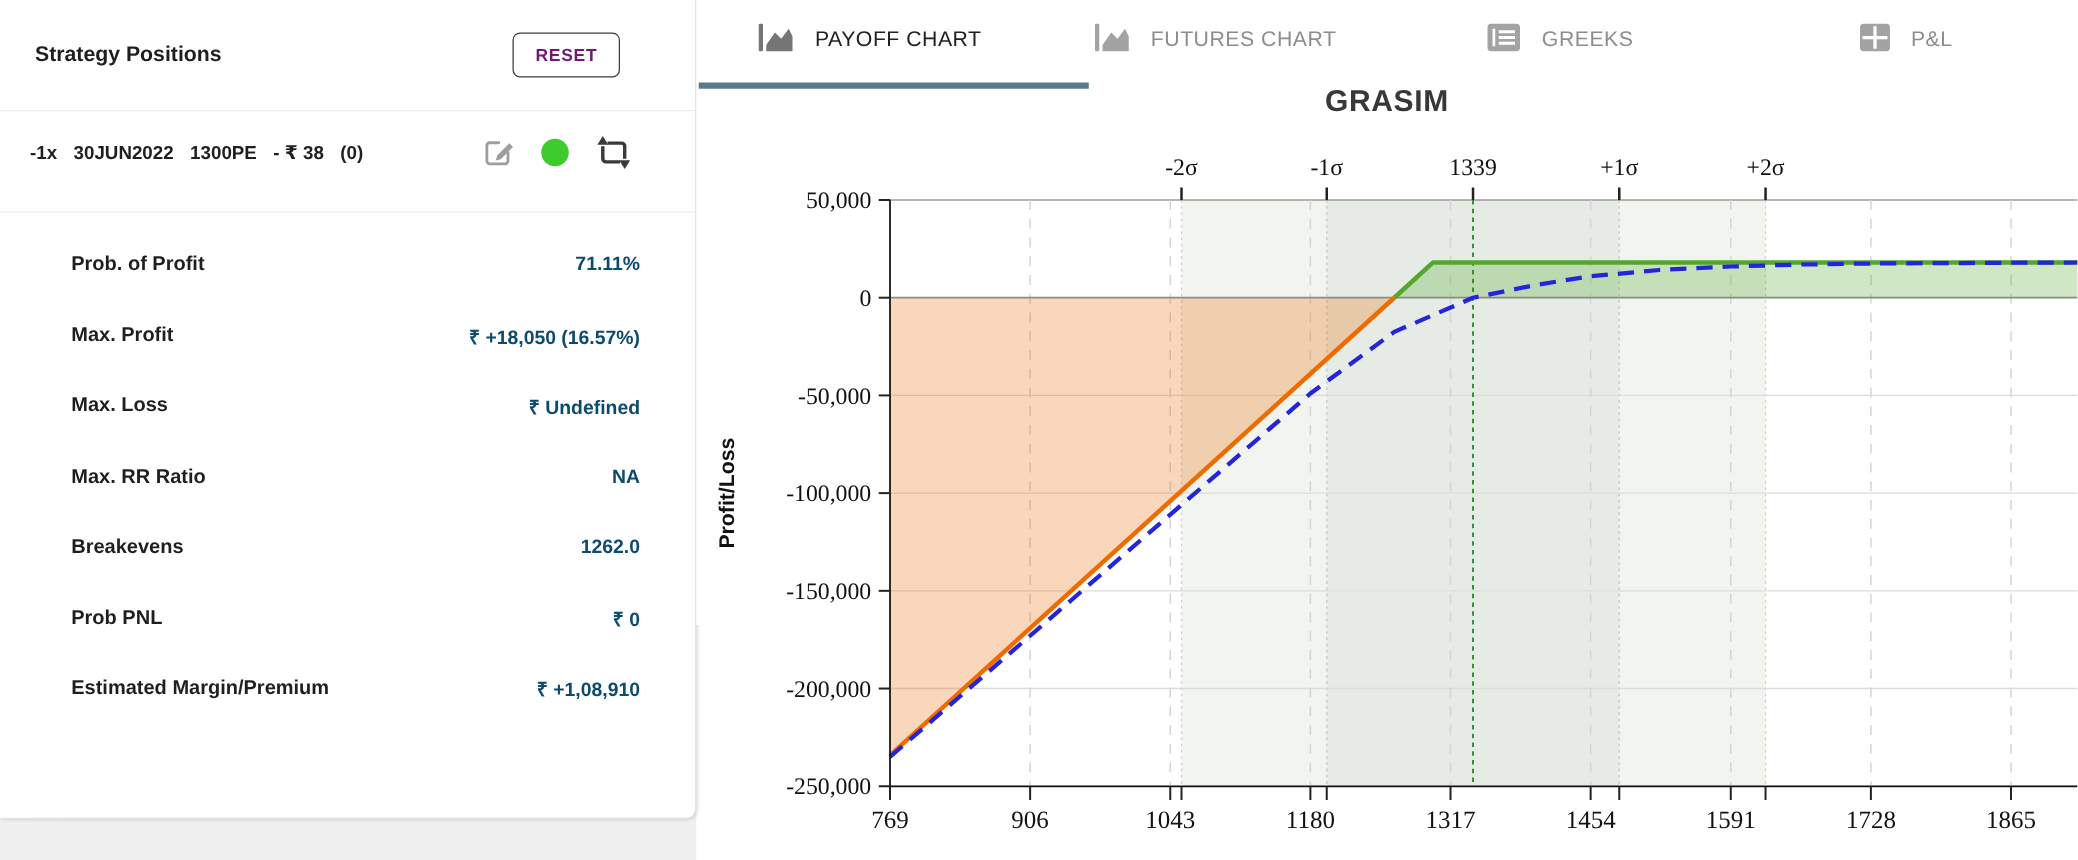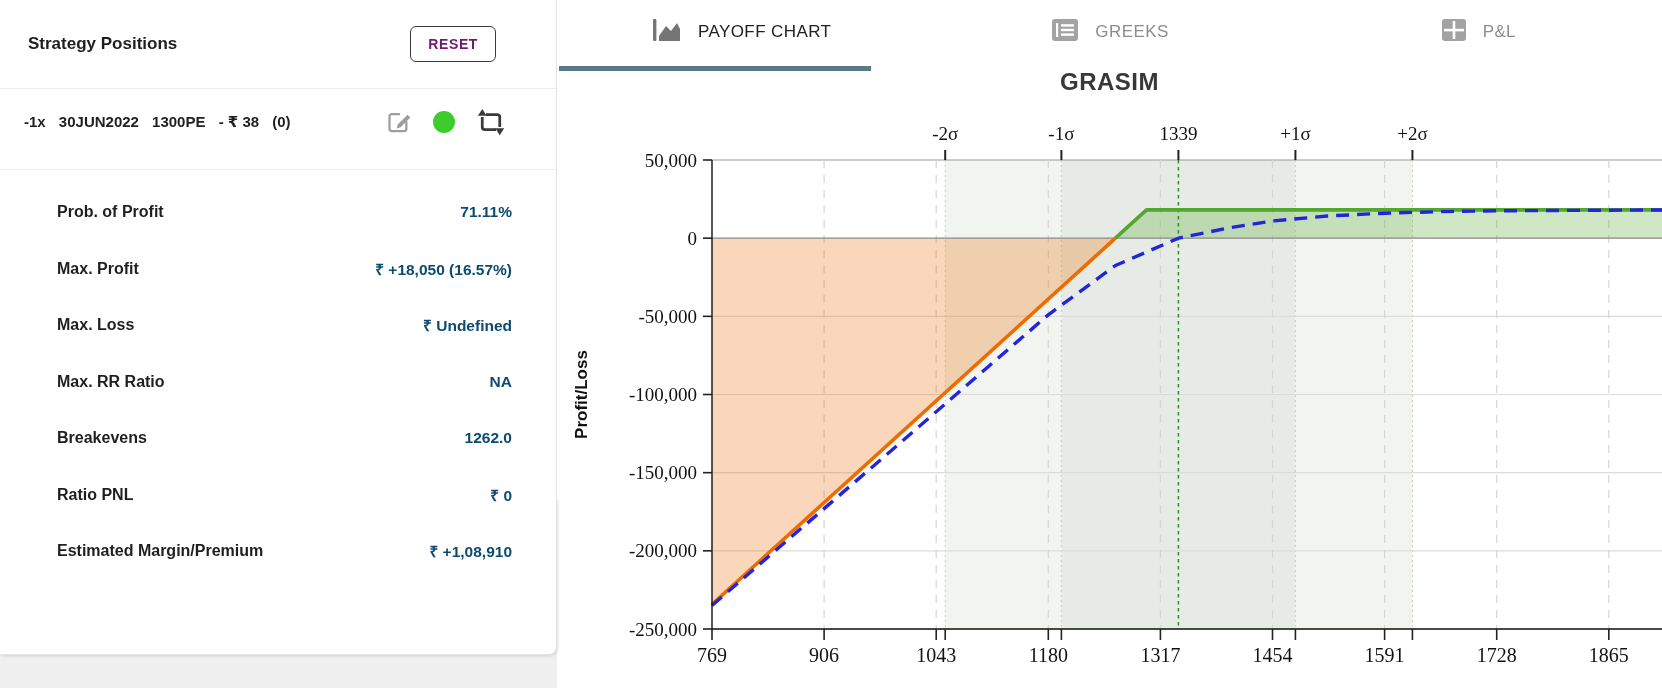--- a/index.html
+++ b/index.html
@@ -112,41 +112,50 @@
     </div>
     <div class="stat-row">
       <span class="stat-label">Max. RR Ratio</span>
       <span class="stat-value">NA</span>
     </div>
     <div class="stat-row">
       <span class="stat-label">Breakevens</span>
       <span class="stat-value">1262.0</span>
     </div>
     <div class="stat-row">
-      <span class="stat-label">Ratio PNL</span>
+      <span class="stat-label">Prob PNL</span>
       <span class="stat-value">₹ 0</span>
     </div>
     <div class="stat-row">
       <span class="stat-label">Estimated Margin/Premium</span>
       <span class="stat-value">₹ +1,08,910</span>
     </div>
   </div>
 </div>
 
 <div class="chart-panel">
 
   <div class="tabs">
     <div class="tab active">
       <span>
         <svg class="ticon" width="32" height="28" viewBox="0 0 32 28">
           <rect x="2" y="3" width="3.4" height="22" rx="1"></rect>
           <path d="M8 25 L8 20 L15 10 L20 15 L26 7 L29 13 L29 25 Z"></path>
         </svg>
       </span>
       <span class="tab-label">PAYOFF CHART</span>
+    </div>
+    <div class="tab">
+      <span>
+        <svg class="ticon" width="32" height="28" viewBox="0 0 32 28">
+          <rect x="2" y="3" width="3.4" height="22" rx="1"></rect>
+          <path d="M8 25 L8 20 L15 10 L20 15 L26 7 L29 13 L29 25 Z"></path>
+        </svg>
+      </span>
+      <span class="tab-label">FUTURES CHART</span>
     </div>
     <div class="tab">
       <span>
         <svg class="ticon" width="30" height="28" viewBox="0 0 30 28">
           <rect x="2" y="3" width="26" height="22" rx="3"></rect>
           <rect x="6" y="7" width="2.2" height="14" fill="#ffffff"></rect>
           <rect x="11" y="8.2" width="13" height="2.4" fill="#ffffff"></rect>
           <rect x="11" y="12.8" width="13" height="2.4" fill="#ffffff"></rect>
           <rect x="11" y="17.4" width="13" height="2.4" fill="#ffffff"></rect>
         </svg>

